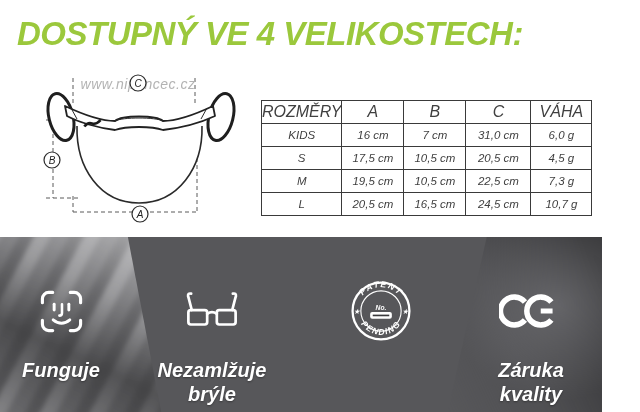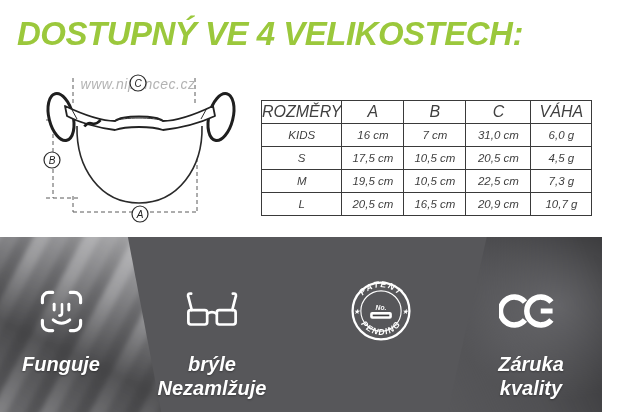--- a/index.html
+++ b/index.html
@@ -38,21 +38,21 @@
       linear-gradient(245deg, rgba(52,52,54,.95) 10%, rgba(75,75,78,.55) 55%, rgba(88,88,90,.1) 90%);
     clip-path:polygon(34% 0,100% 0,100% 100%,10% 100%);}
 
   .features{position:absolute;left:0;top:0;width:602px;height:175px;display:flex;}
   .feature{display:flex;flex-direction:column;align-items:center;padding-top:42px;}
   .feature-1{flex:0 0 122px;}
   .feature-2{flex:0 0 180px;}
   .feature-3{flex:0 0 158px;}
   .feature-4{flex:0 0 142px;}
   .f-icon{height:64px;display:flex;align-items:center;justify-content:center;}
-  .f-label{margin-top:9px;text-align:center;color:#ffffff;font-weight:bold;
+  .f-label{margin-top:15px;text-align:center;color:#ffffff;font-weight:bold;
            font-size:20px;line-height:24px;text-shadow:0 1px 2px rgba(0,0,0,.35);}
 </style>
 </head>
 <body>
 
 <div class="page">
 
   <div class="heading">DOSTUPNÝ VE 4 VELIKOSTECH:</div>
 
   <svg class="diagram" viewBox="0 0 240 162" xmlns="http://www.w3.org/2000/svg">
@@ -129,21 +129,21 @@
       <td>M</td>
       <td>19,5 cm</td>
       <td>10,5 cm</td>
       <td>22,5 cm</td>
       <td>7,3 g</td>
     </tr>
     <tr>
       <td>L</td>
       <td>20,5 cm</td>
       <td>16,5 cm</td>
-      <td>20,9 cm</td>
+      <td>24,5 cm</td>
       <td>10,7 g</td>
     </tr>
   </tbody>
     </table>
 
   <div class="band">
     <div class="photo photo-left"></div>
     <div class="photo photo-right"></div>
 
     <div class="features">
@@ -170,22 +170,22 @@
         <div class="f-icon">
           <svg width="54" height="44" viewBox="0 0 56 44" fill="none" stroke="#ffffff" stroke-width="2.8" stroke-linecap="round" stroke-linejoin="round">
             <path d="M7,21 C5,13 4,9 3.2,6.5 Q2.8,3.2 6.4,4"></path>
             <path d="M49,21 C51,13 52,9 52.8,6.5 Q53.2,3.2 49.6,4"></path>
             <rect x="3.5" y="21" width="19.5" height="15" rx="2.5"></rect>
             <rect x="33" y="21" width="19.5" height="15" rx="2.5"></rect>
             <path d="M23,25 Q28,21.5 33,25"></path>
           </svg>
         </div>
         <div class="f-label">
+          <div>Nezamlžuje</div>
           <div>brýle</div>
-          <div>Nezamlžuje</div>
         </div>
       </div>
 
       <div class="feature feature-3">
         <div class="f-icon">
           <svg width="62" height="62" viewBox="0 0 60 60" font-family="Liberation Sans, sans-serif">
             <defs>
               <path id="arcTop" d="M 7,30 A 23,23 0 0 1 53,30"></path>
               <path id="arcBot" d="M 7,30 A 23,23 0 0 0 53,30"></path>
             </defs>

